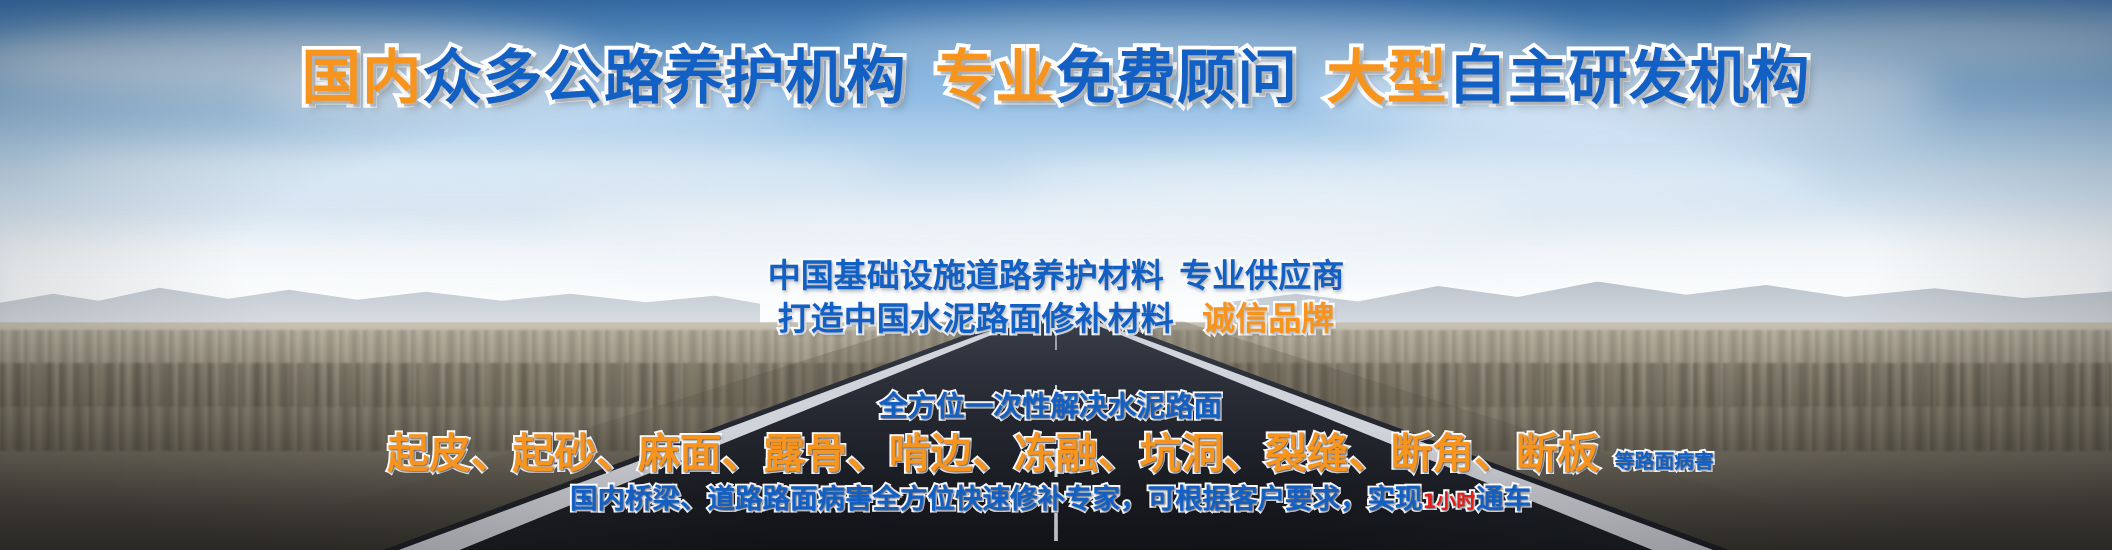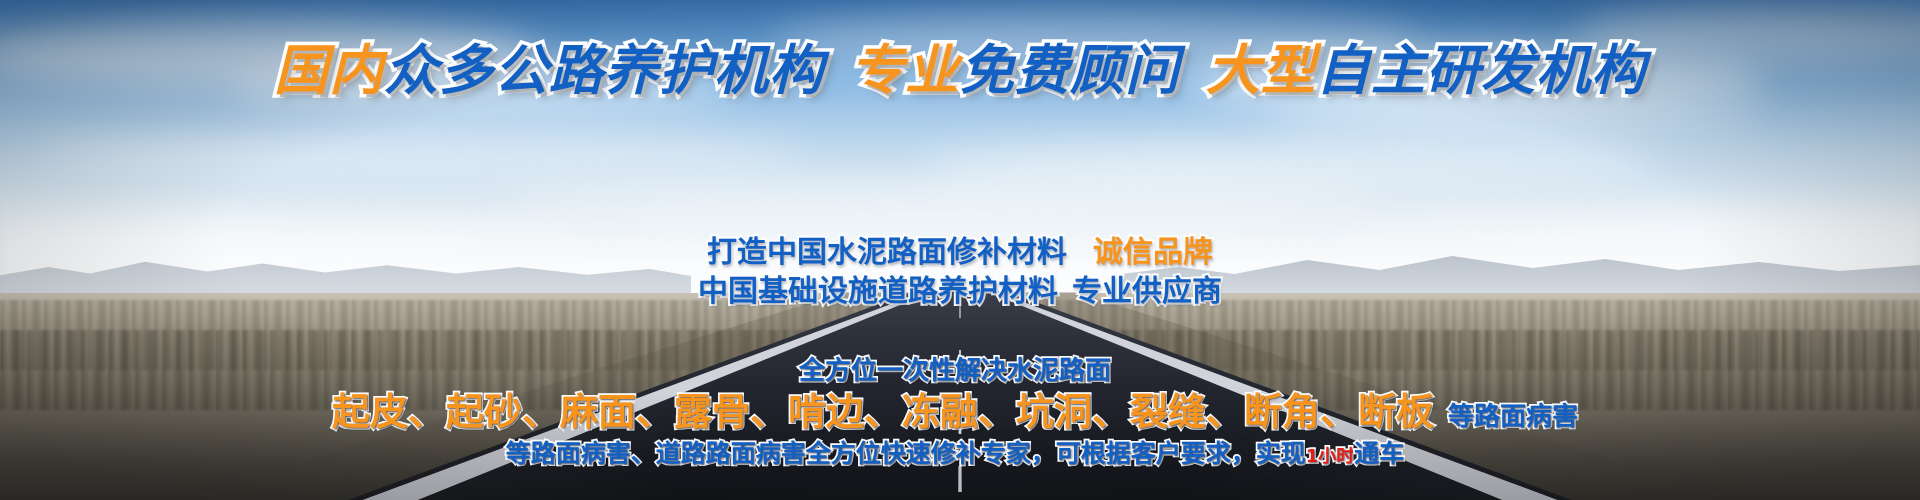--- a/index.html
+++ b/index.html
@@ -153,21 +153,20 @@
   }
 
   
   .content{position:absolute;inset:0;text-align:center;}
 
   .hl{
     font-weight:700;
     letter-spacing:1px;
     white-space:nowrap;
     line-height:1;
-    font-style:italic;
   }
   
   .outline-w{
     -webkit-text-stroke:7px #ffffff;
     paint-order:stroke fill;
     text-shadow:
       3px 3px 0 rgba(120,130,140,.45),
       5px 5px 6px rgba(90,100,112,.35);
   }
   .outline-w3{
@@ -203,21 +202,21 @@
   }
   #midblock .mid-line{white-space:nowrap;}
 
   
   #bottomblock{
     position:absolute;left:0;right:10px;top:355px;
     line-height:1.22;
   }
   .bl-1{font-size:26px;font-weight:700;white-space:nowrap;}
   .bl-2{font-size:38px;font-weight:700;white-space:nowrap;margin-top:2px;}
-  .bl-2 .small-tail{font-size:26px;}
+  .bl-2 .small-tail{font-size:18px;}
   .bl-3{font-size:25px;font-weight:700;white-space:nowrap;margin-top:4px;}
   .bl-3 .hour{font-size:18px;}
 </style>
 </head>
 <body>
 
 <div class="banner">
 
   <div class="bg">
     <div class="sky"></div>
@@ -255,33 +254,33 @@
 
   <div class="content">
 
     <div class="hl outline-w" id="headline1">
       <span class="orange">国内</span><span class="blue">众多公路养护机构</span><span class="gap"></span><span class="orange">专业</span><span class="blue">免费顾问</span><span class="gap"></span><span class="orange">大型</span><span class="blue">自主研发机构</span>
     </div>
 
 
     <div id="midblock">
       <div class="mid-line outline-w3">
+        <span class="blue">中国基础设施道路养护材料</span><span class="gap-s"></span><span class="blue">专业供应商</span>
+      </div>
+      <div class="mid-line outline-w3">
         <span class="blue">打造中国水泥路面修补材料</span><span class="gap"></span><span class="orange">诚信品牌</span>
-      </div>
-      <div class="mid-line outline-w3">
-        <span class="blue">中国基础设施道路养护材料</span><span class="gap-s"></span><span class="blue">专业供应商</span>
       </div>
     </div>
 
     <div id="bottomblock">
       <div class="bl-1 outline-w4">
         <span class="blue">全方位一次性解决水泥路面</span>
       </div>
       <div class="bl-2 outline-w4">
         <span class="orange">起皮、起砂、麻面、露骨、啃边、冻融、坑洞、裂缝、断角、断板</span><span class="gap-s"></span><span class="blue small-tail">等路面病害</span>
       </div>
       <div class="bl-3 outline-w4">
-        <span class="blue">等路面病害、道路路面病害全方位快速修补专家，可根据客户要求，实现</span><span class="red hour">1小时</span><span class="blue">通车</span>
+        <span class="blue">国内桥梁、道路路面病害全方位快速修补专家，可根据客户要求，实现</span><span class="red hour">1小时</span><span class="blue">通车</span>
       </div>
     </div>
 
   </div>
 </div>
 
 </body></html>

